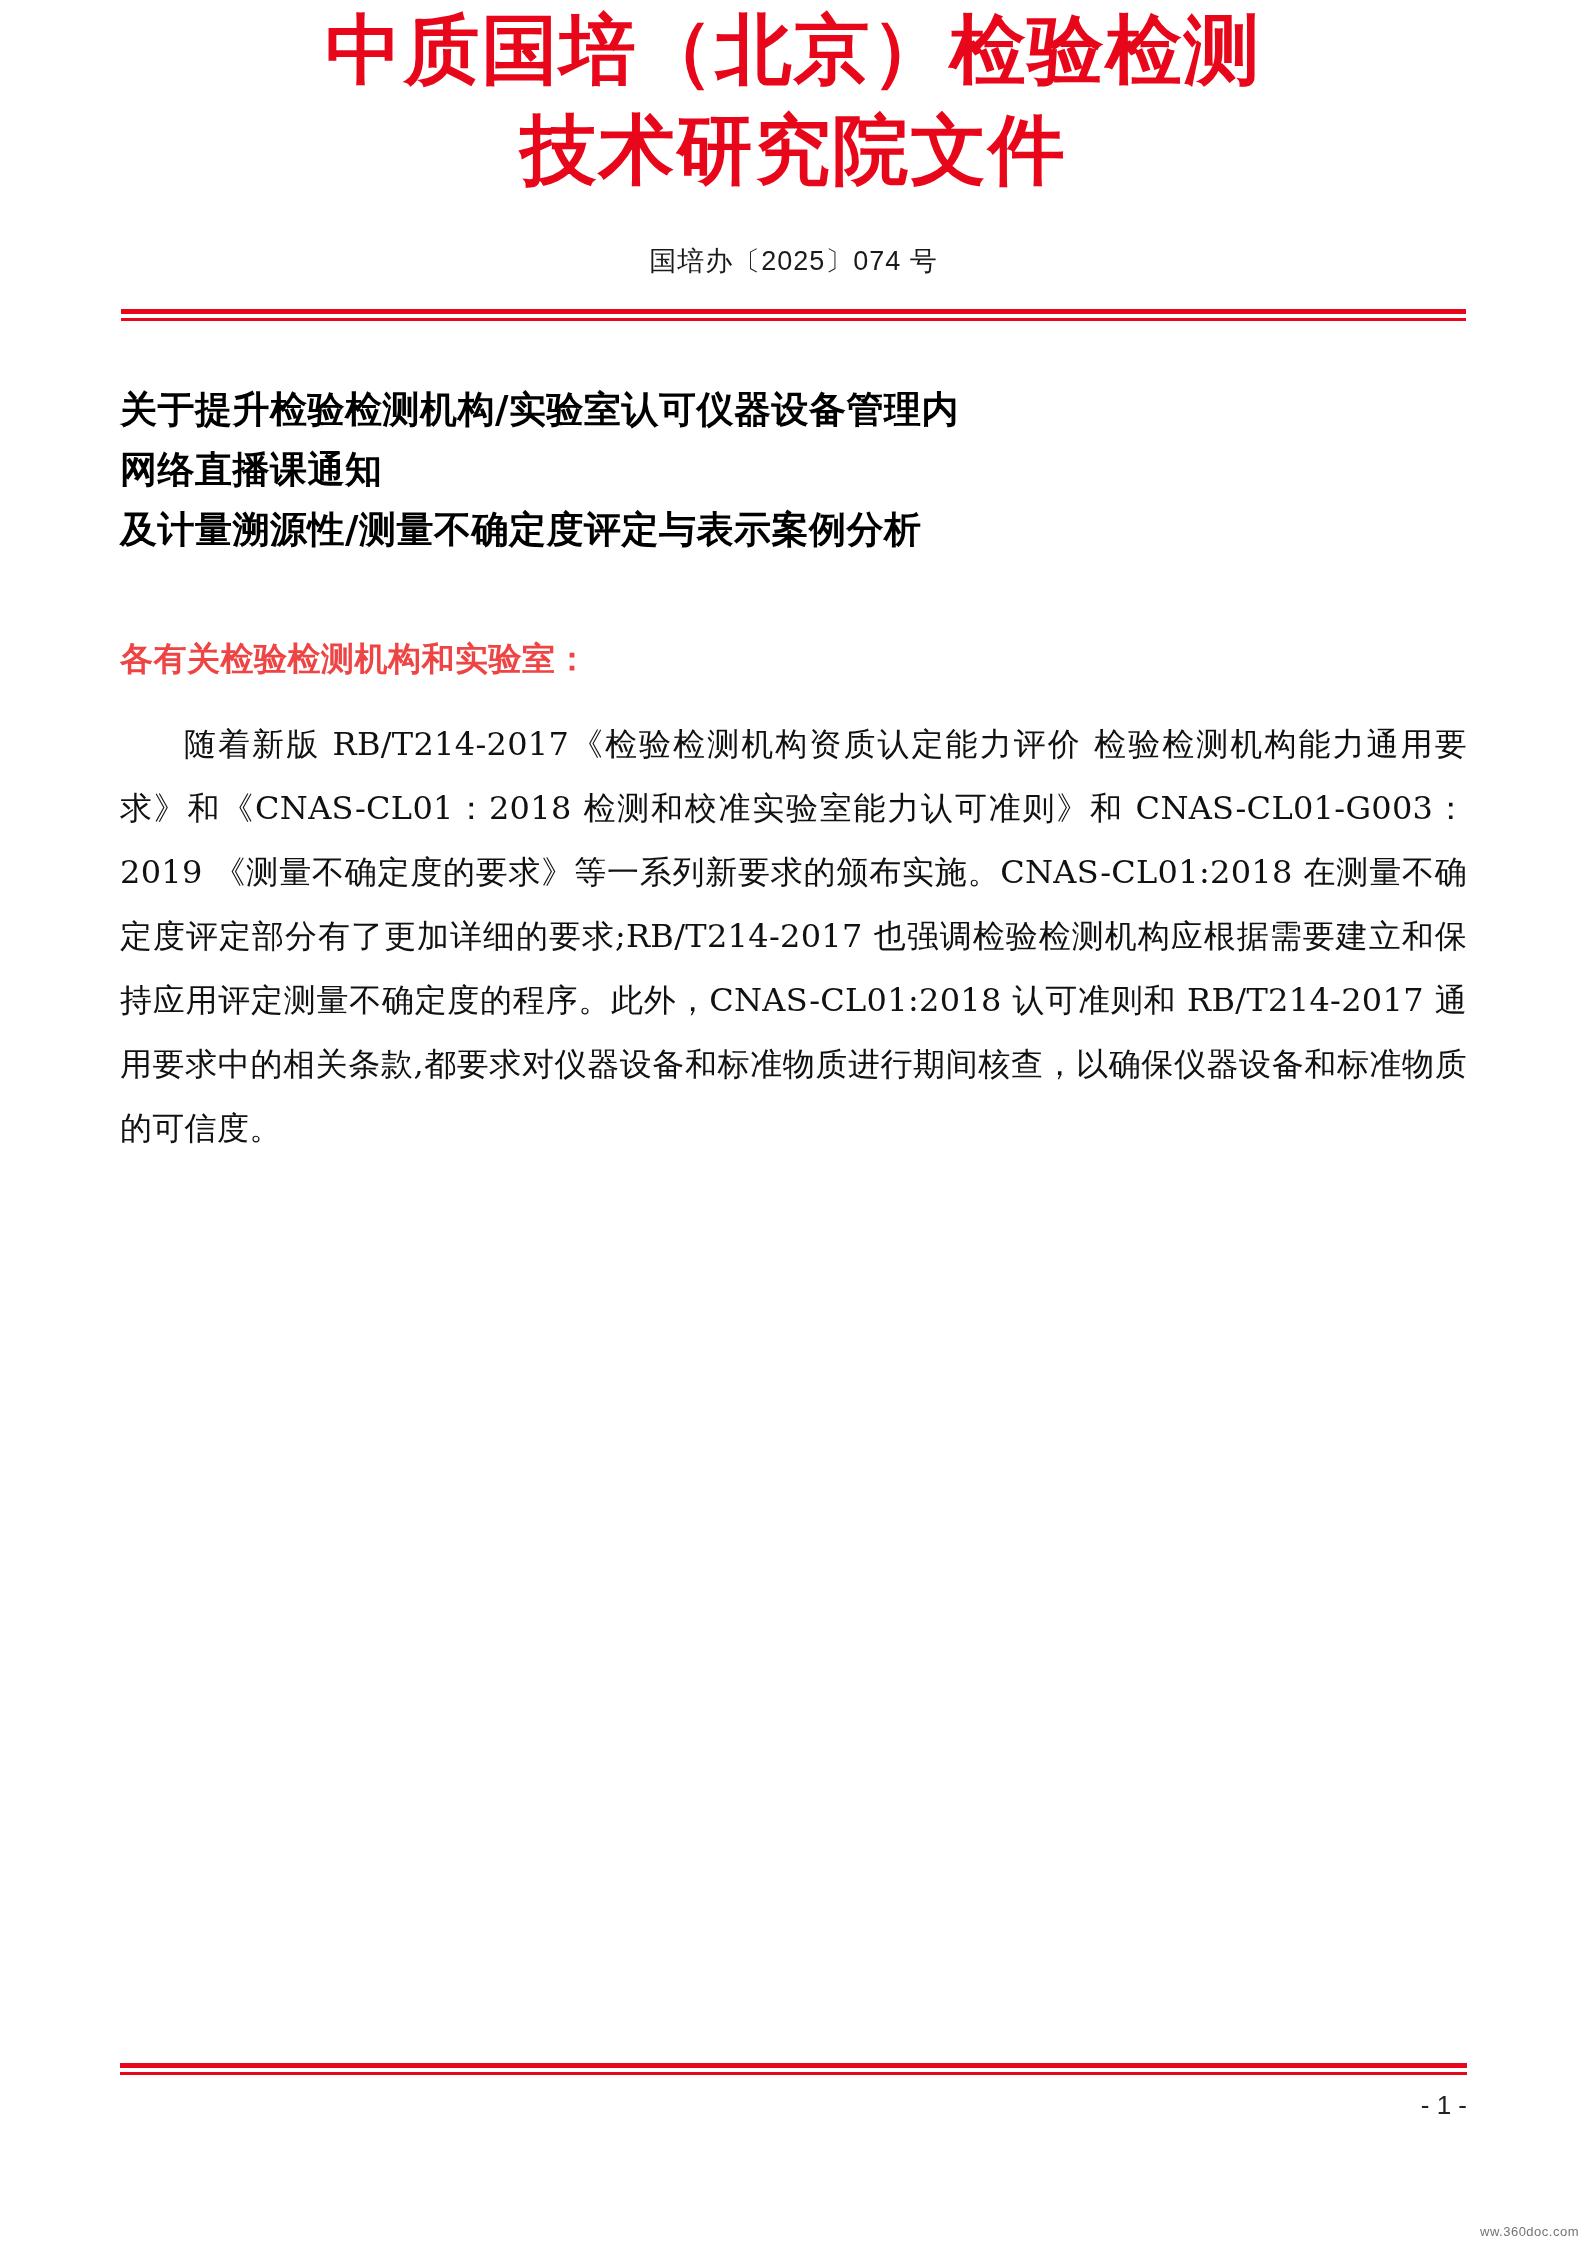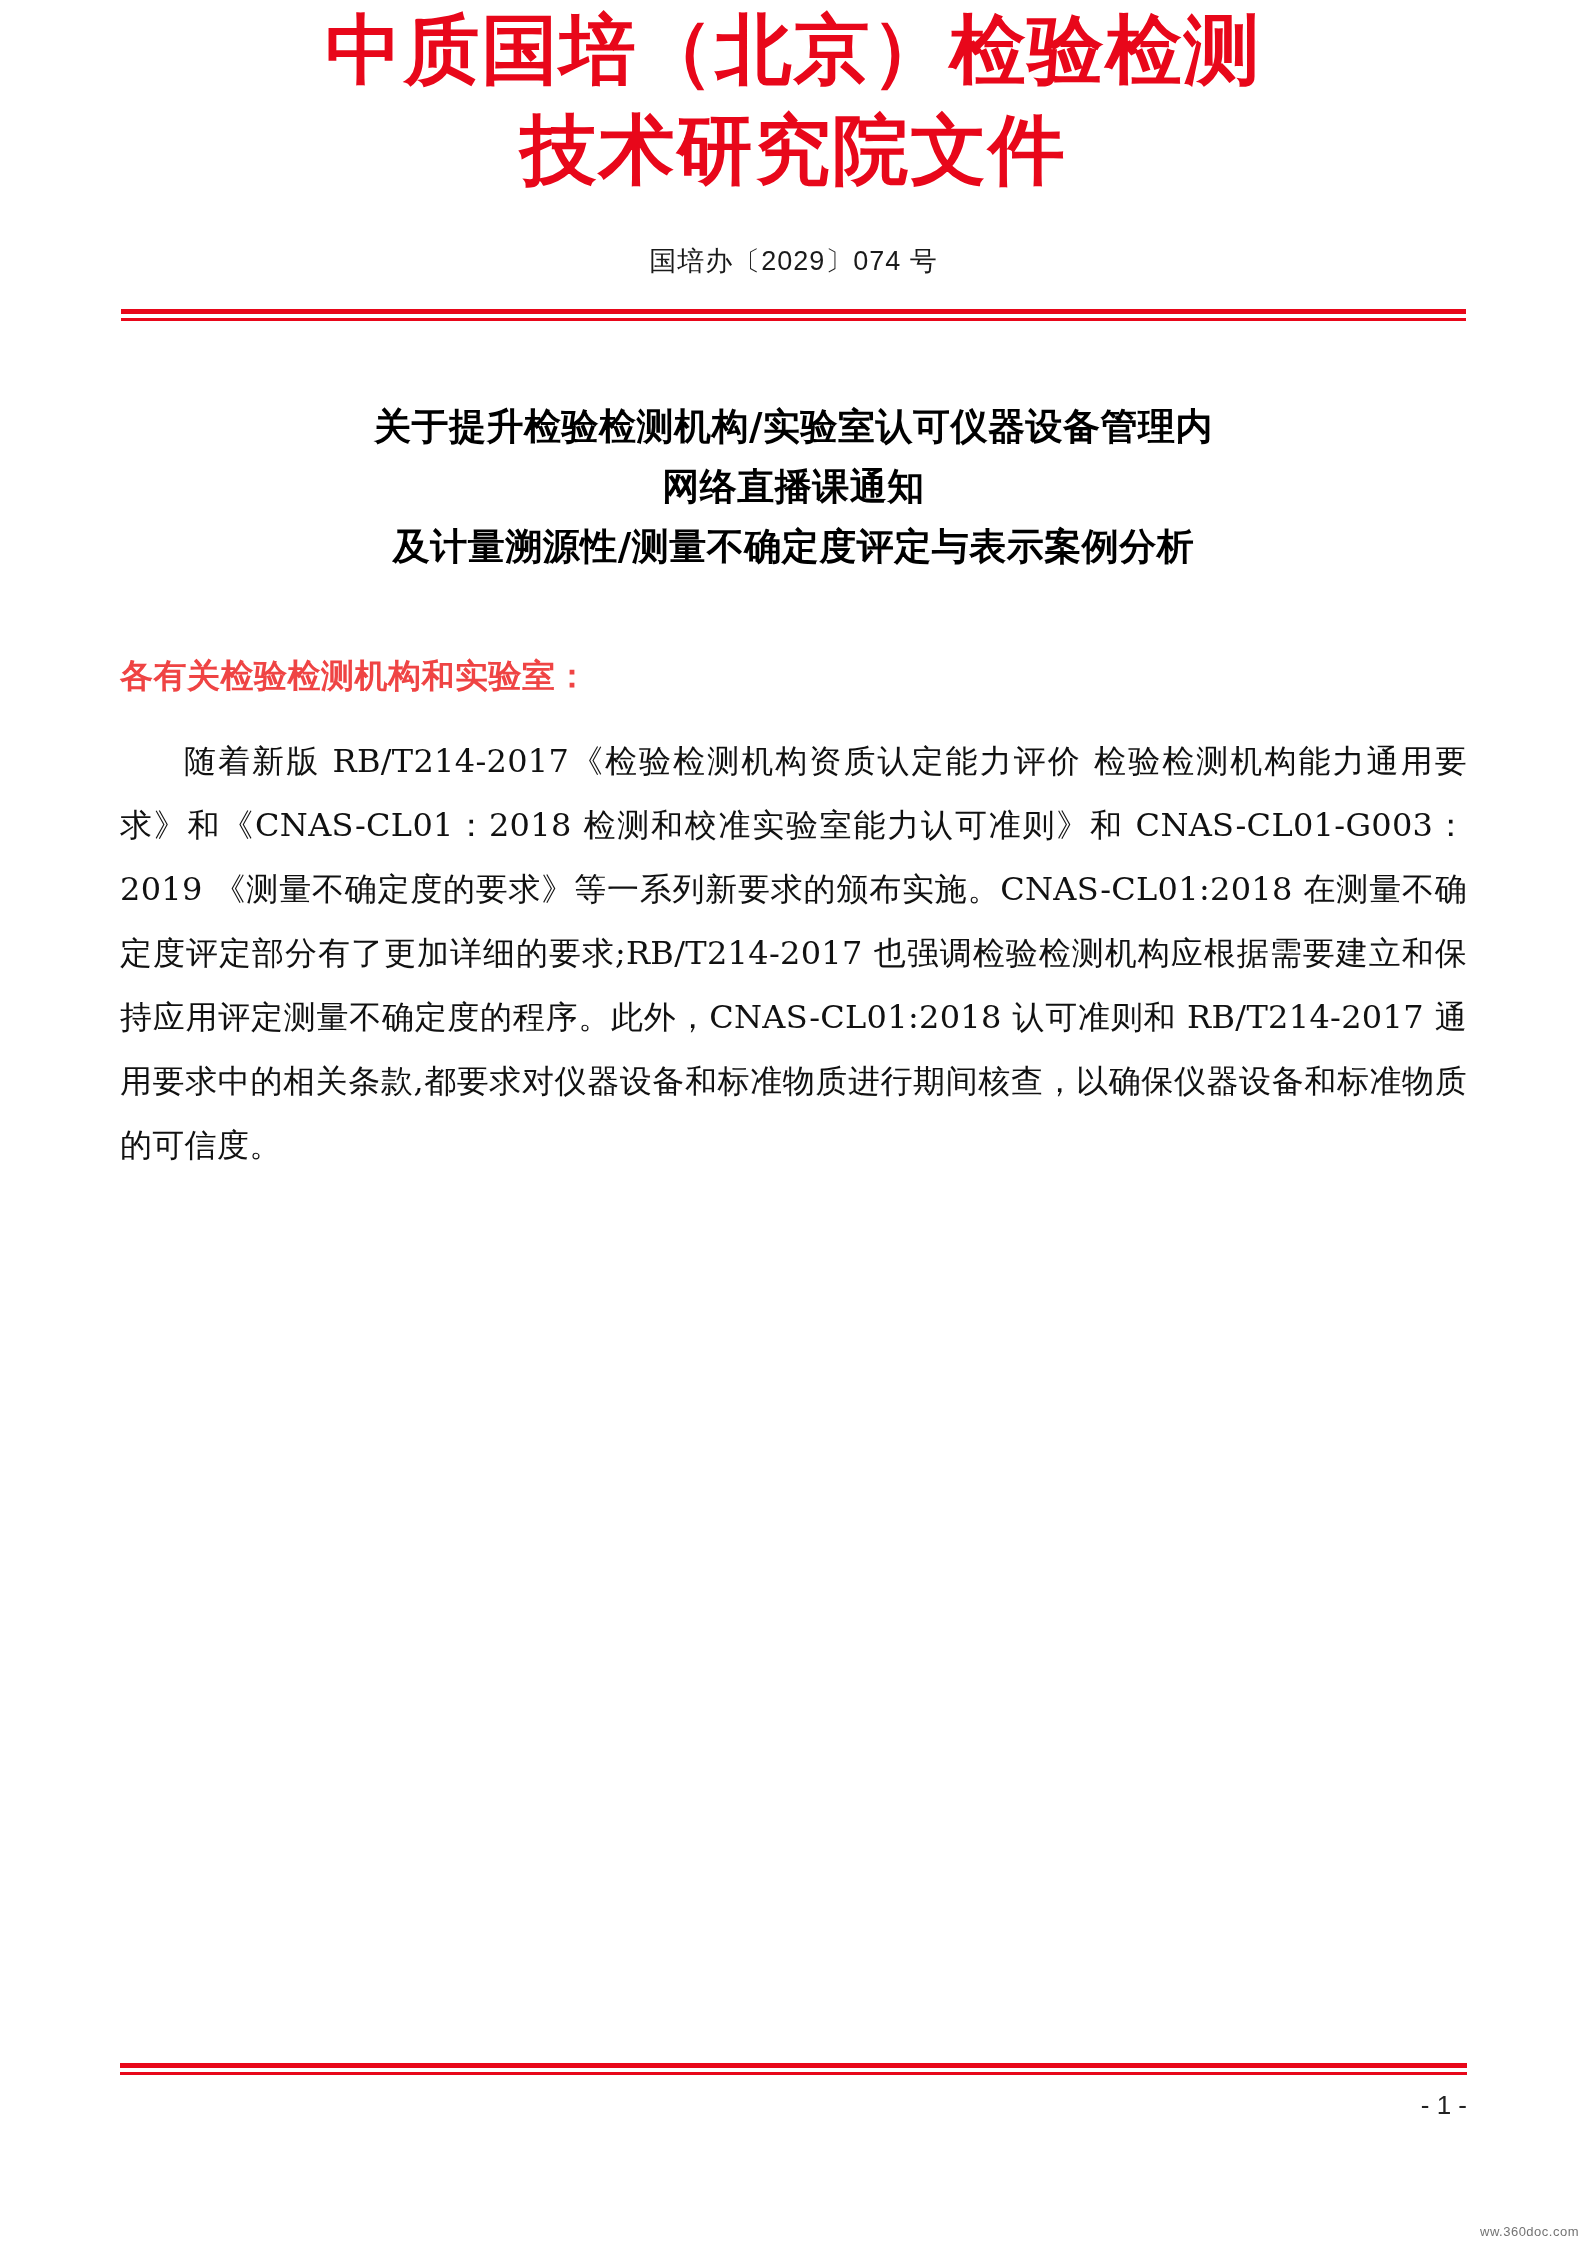--- a/index.html
+++ b/index.html
@@ -60,22 +60,21 @@
     background: #e8071a;
     width: 100%;
   }
   .red-rule.thin {
     height: 3px;
     margin-top: 4px;
   }
 
   
   .subject {
-    margin-top: 76px;
-    text-align: center;
+    margin-top: 59px;
     font-family: "DejaVu Serif", "Liberation Serif", serif;
     font-weight: bold;
     font-size: 37px;
     line-height: 1.62;
     color: #000;
     letter-spacing: 0.5px;
   }
 
   
   .salutation {
@@ -135,21 +134,21 @@
 </style>
 </head>
 <body>
 
 <div class="page">
   <div class="content">
 
     <div class="doc-header">
       <div class="doc-title-line">中质国培（北京）检验检测</div>
       <div class="doc-title-line">技术研究院文件</div>
-      <div class="doc-number">国培办〔2029〕074 号</div>
+      <div class="doc-number">国培办〔2025〕074 号</div>
     </div>
 
     <div class="red-rule-wrap">
       <div class="red-rule"></div>
       <div class="red-rule thin"></div>
     </div>
 
     <div class="subject">
       <div>关于提升检验检测机构/实验室认可仪器设备管理内</div>
       <div>网络直播课通知</div>

